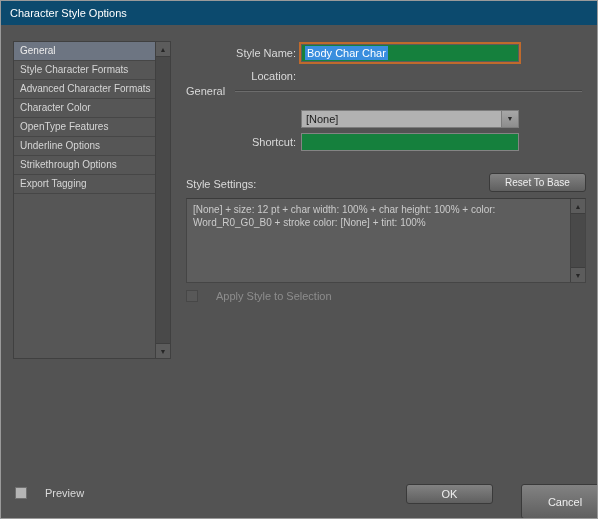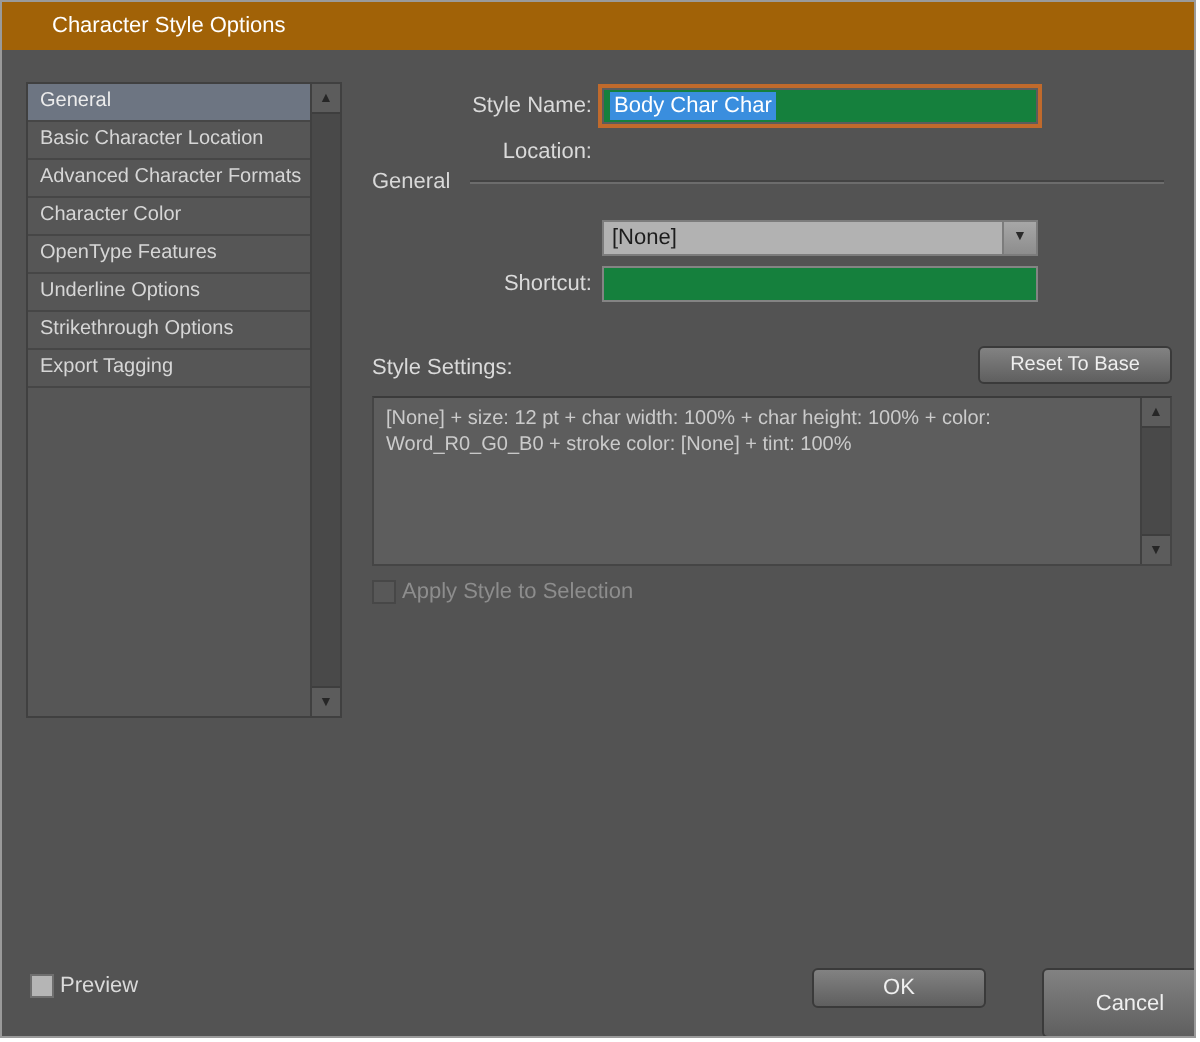--- a/index.html
+++ b/index.html
@@ -13,25 +13,25 @@
     width: 598px;
     height: 519px;
     margin: 0;
     border: 1px solid #9a9a9a;
     background: #535353;
     overflow: hidden;
   }
   
   .titlebar {
     position: absolute; top: 0; left: 0; right: 0; height: 24px;
-    background: #a16207;
+    background: #0c4a6e;
     color: #ffffff;
     font-size: 11px;
     line-height: 24px;
-    padding-left: 25px;
+    padding-left: 9px;
   }
   
   .sidebar {
     position: absolute; left: 12px; top: 40px; width: 158px; height: 318px;
     background: #565656;
     border: 1px solid #404040;
   }
   .sidebar-list { position: absolute; left: 0; top: 0; right: 15px; bottom: 0; }
   .side-item {
     height: 19px; line-height: 18px;
@@ -126,21 +126,21 @@
     border: 1px solid #454545;
     border-top-color: #3b3b3b;
   }
   .settings-text {
     position: absolute; left: 0; top: 0; right: 15px; bottom: 0;
     padding: 4px 8px 4px 6px;
     font-size: 10px; line-height: 13px; color: #cbcbcb;
     overflow: hidden;
   }
   
-  .check-row { position: absolute; display: flex; align-items: flex-start; gap: 3px; }
+  .check-row { position: absolute; display: flex; align-items: flex-start; gap: 18px; }
   .checkbox {
     width: 12px; height: 12px;
     background: #b5b5b5;
     border: 1px solid #6f6f6f;
   }
   .checkbox.disabled {
     background: #585858;
     border: 1px solid #474747;
   }
   .check-label { font-size: 11px; color: #dadada; }
@@ -151,21 +151,21 @@
 
 <div class="dialog">
 
   <div class="titlebar">
     <span>Character Style Options</span>
   </div>
 
   <div class="sidebar">
     <div class="sidebar-list">
       <div class="side-item selected">General</div>
-      <div class="side-item">Basic Character Location</div>
+      <div class="side-item">Style Character Formats</div>
       <div class="side-item">Advanced Character Formats</div>
       <div class="side-item">Character Color</div>
       <div class="side-item">OpenType Features</div>
       <div class="side-item">Underline Options</div>
       <div class="side-item">Strikethrough Options</div>
       <div class="side-item">Export Tagging</div>
     </div>
     <div class="v-scrollbar">
       <div class="scroll-btn up">▲</div>
       <div class="scroll-btn down">▼</div>

